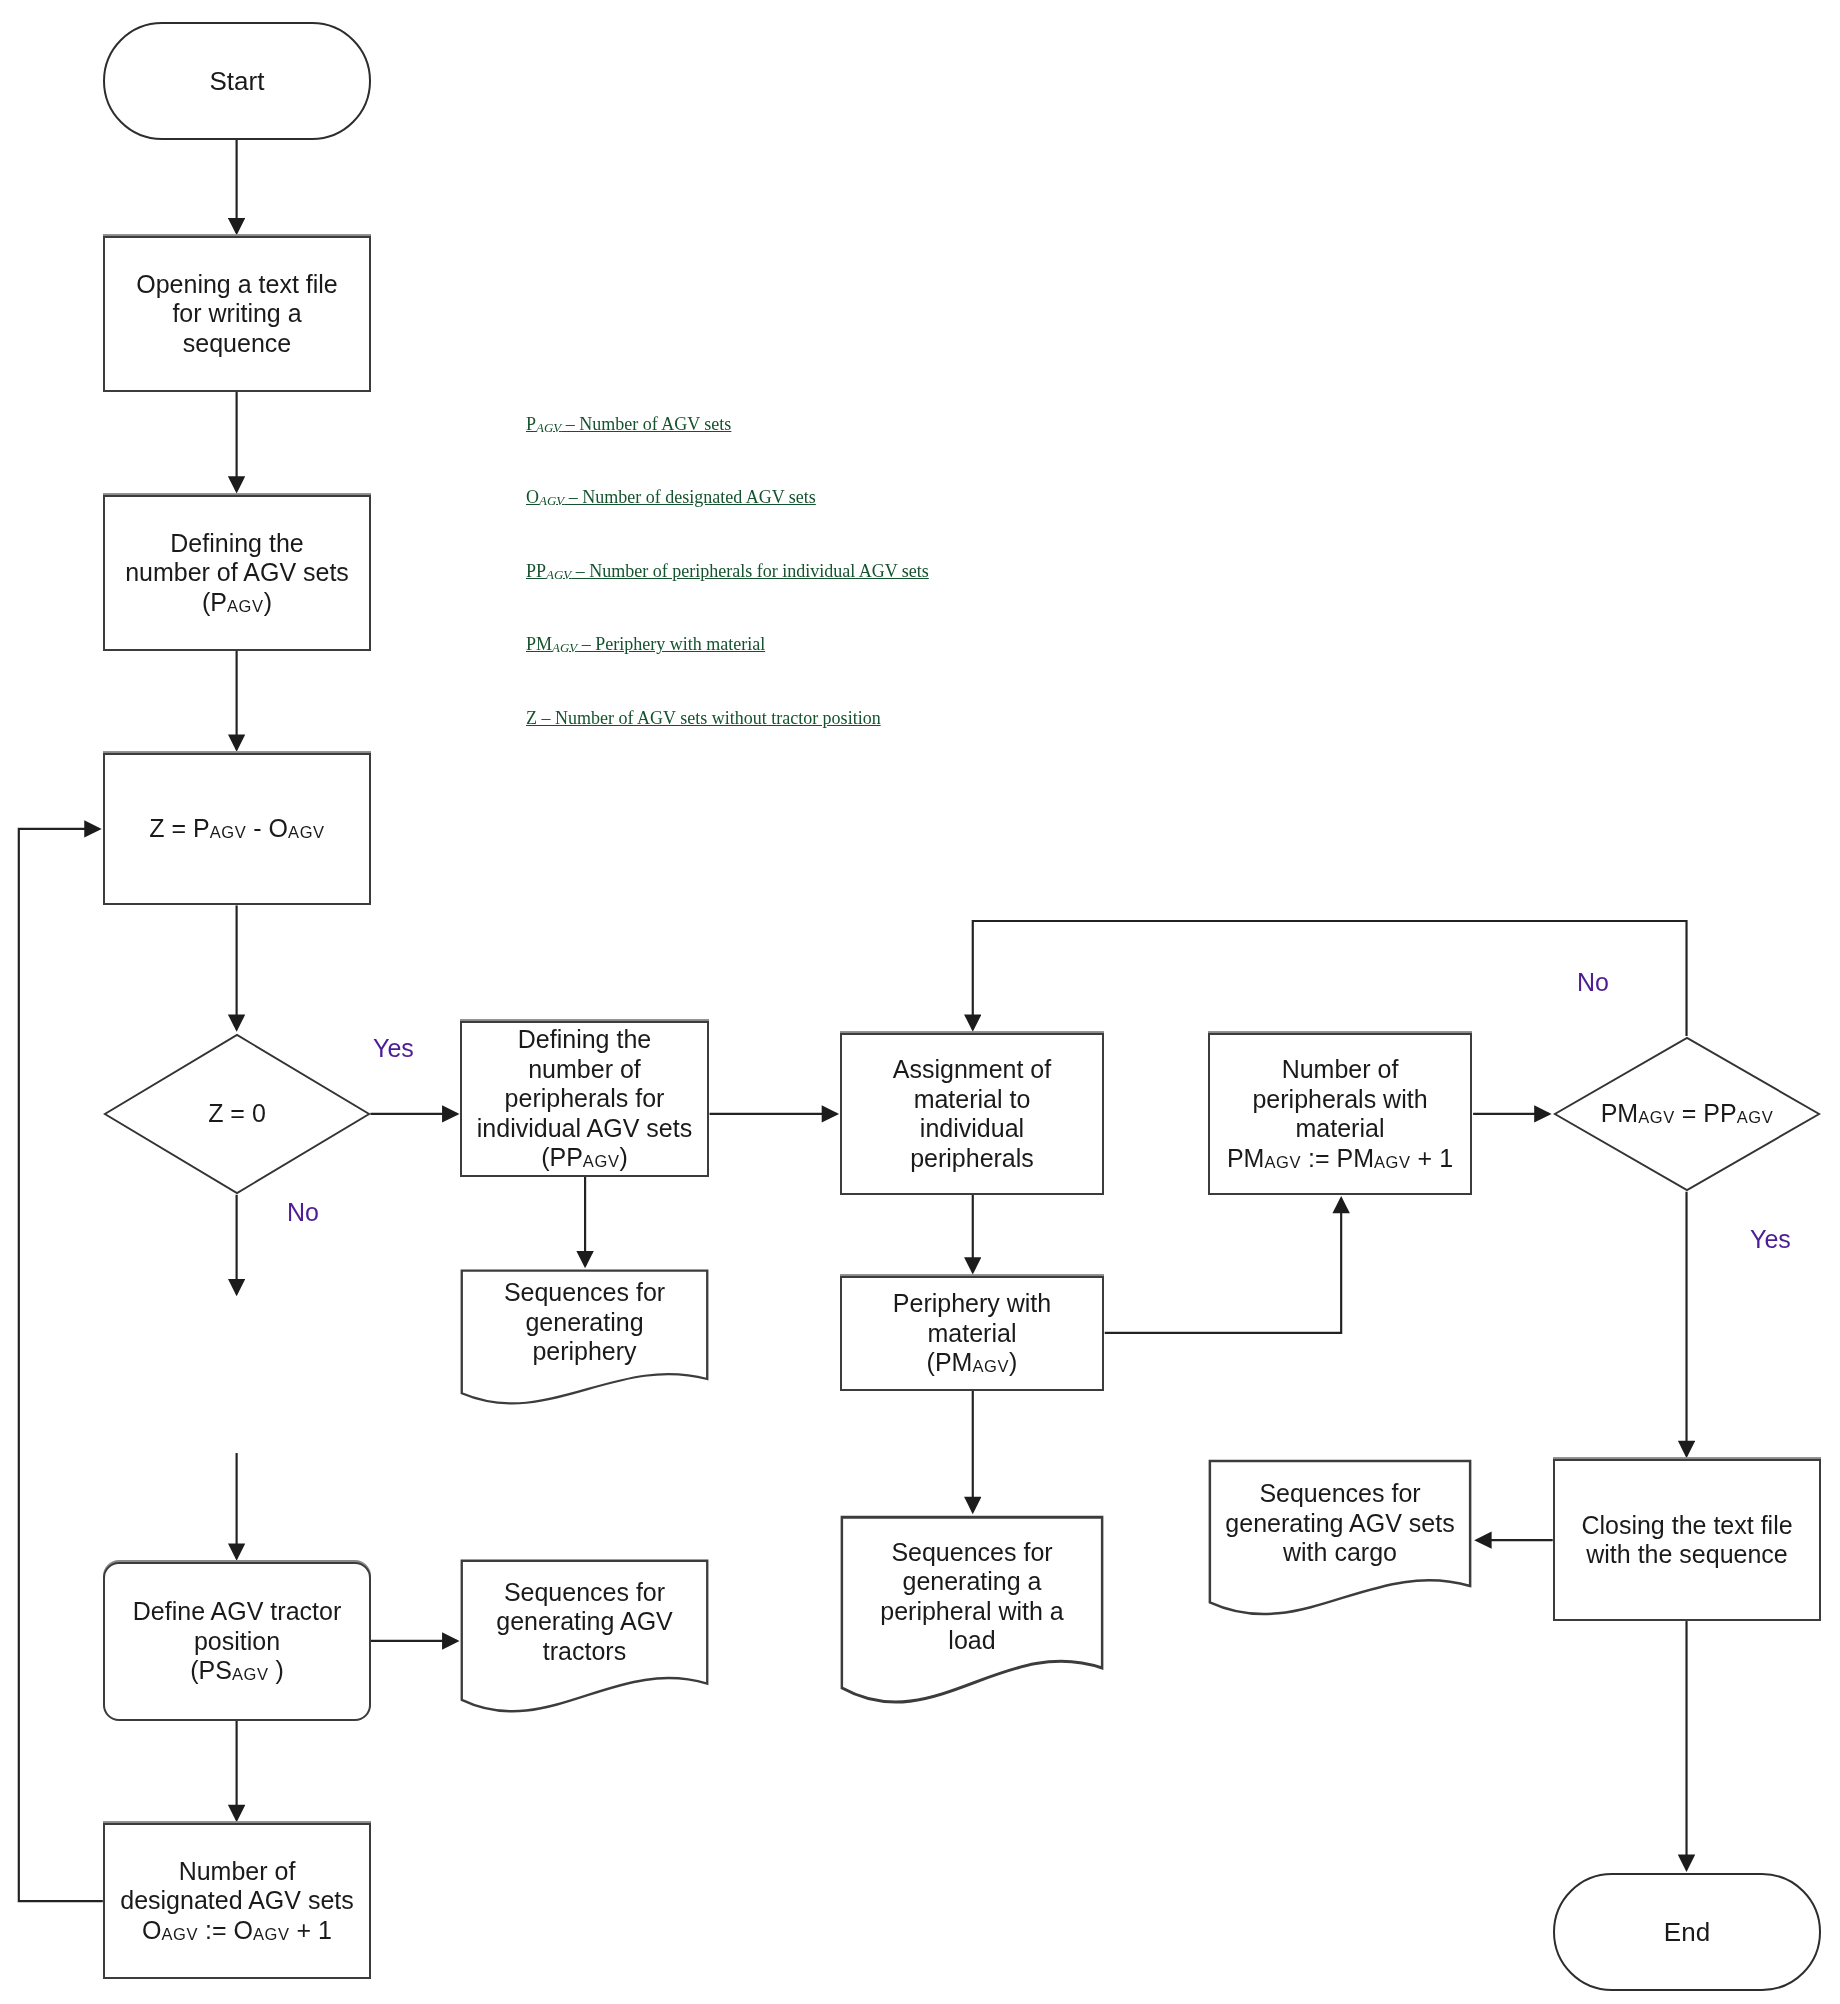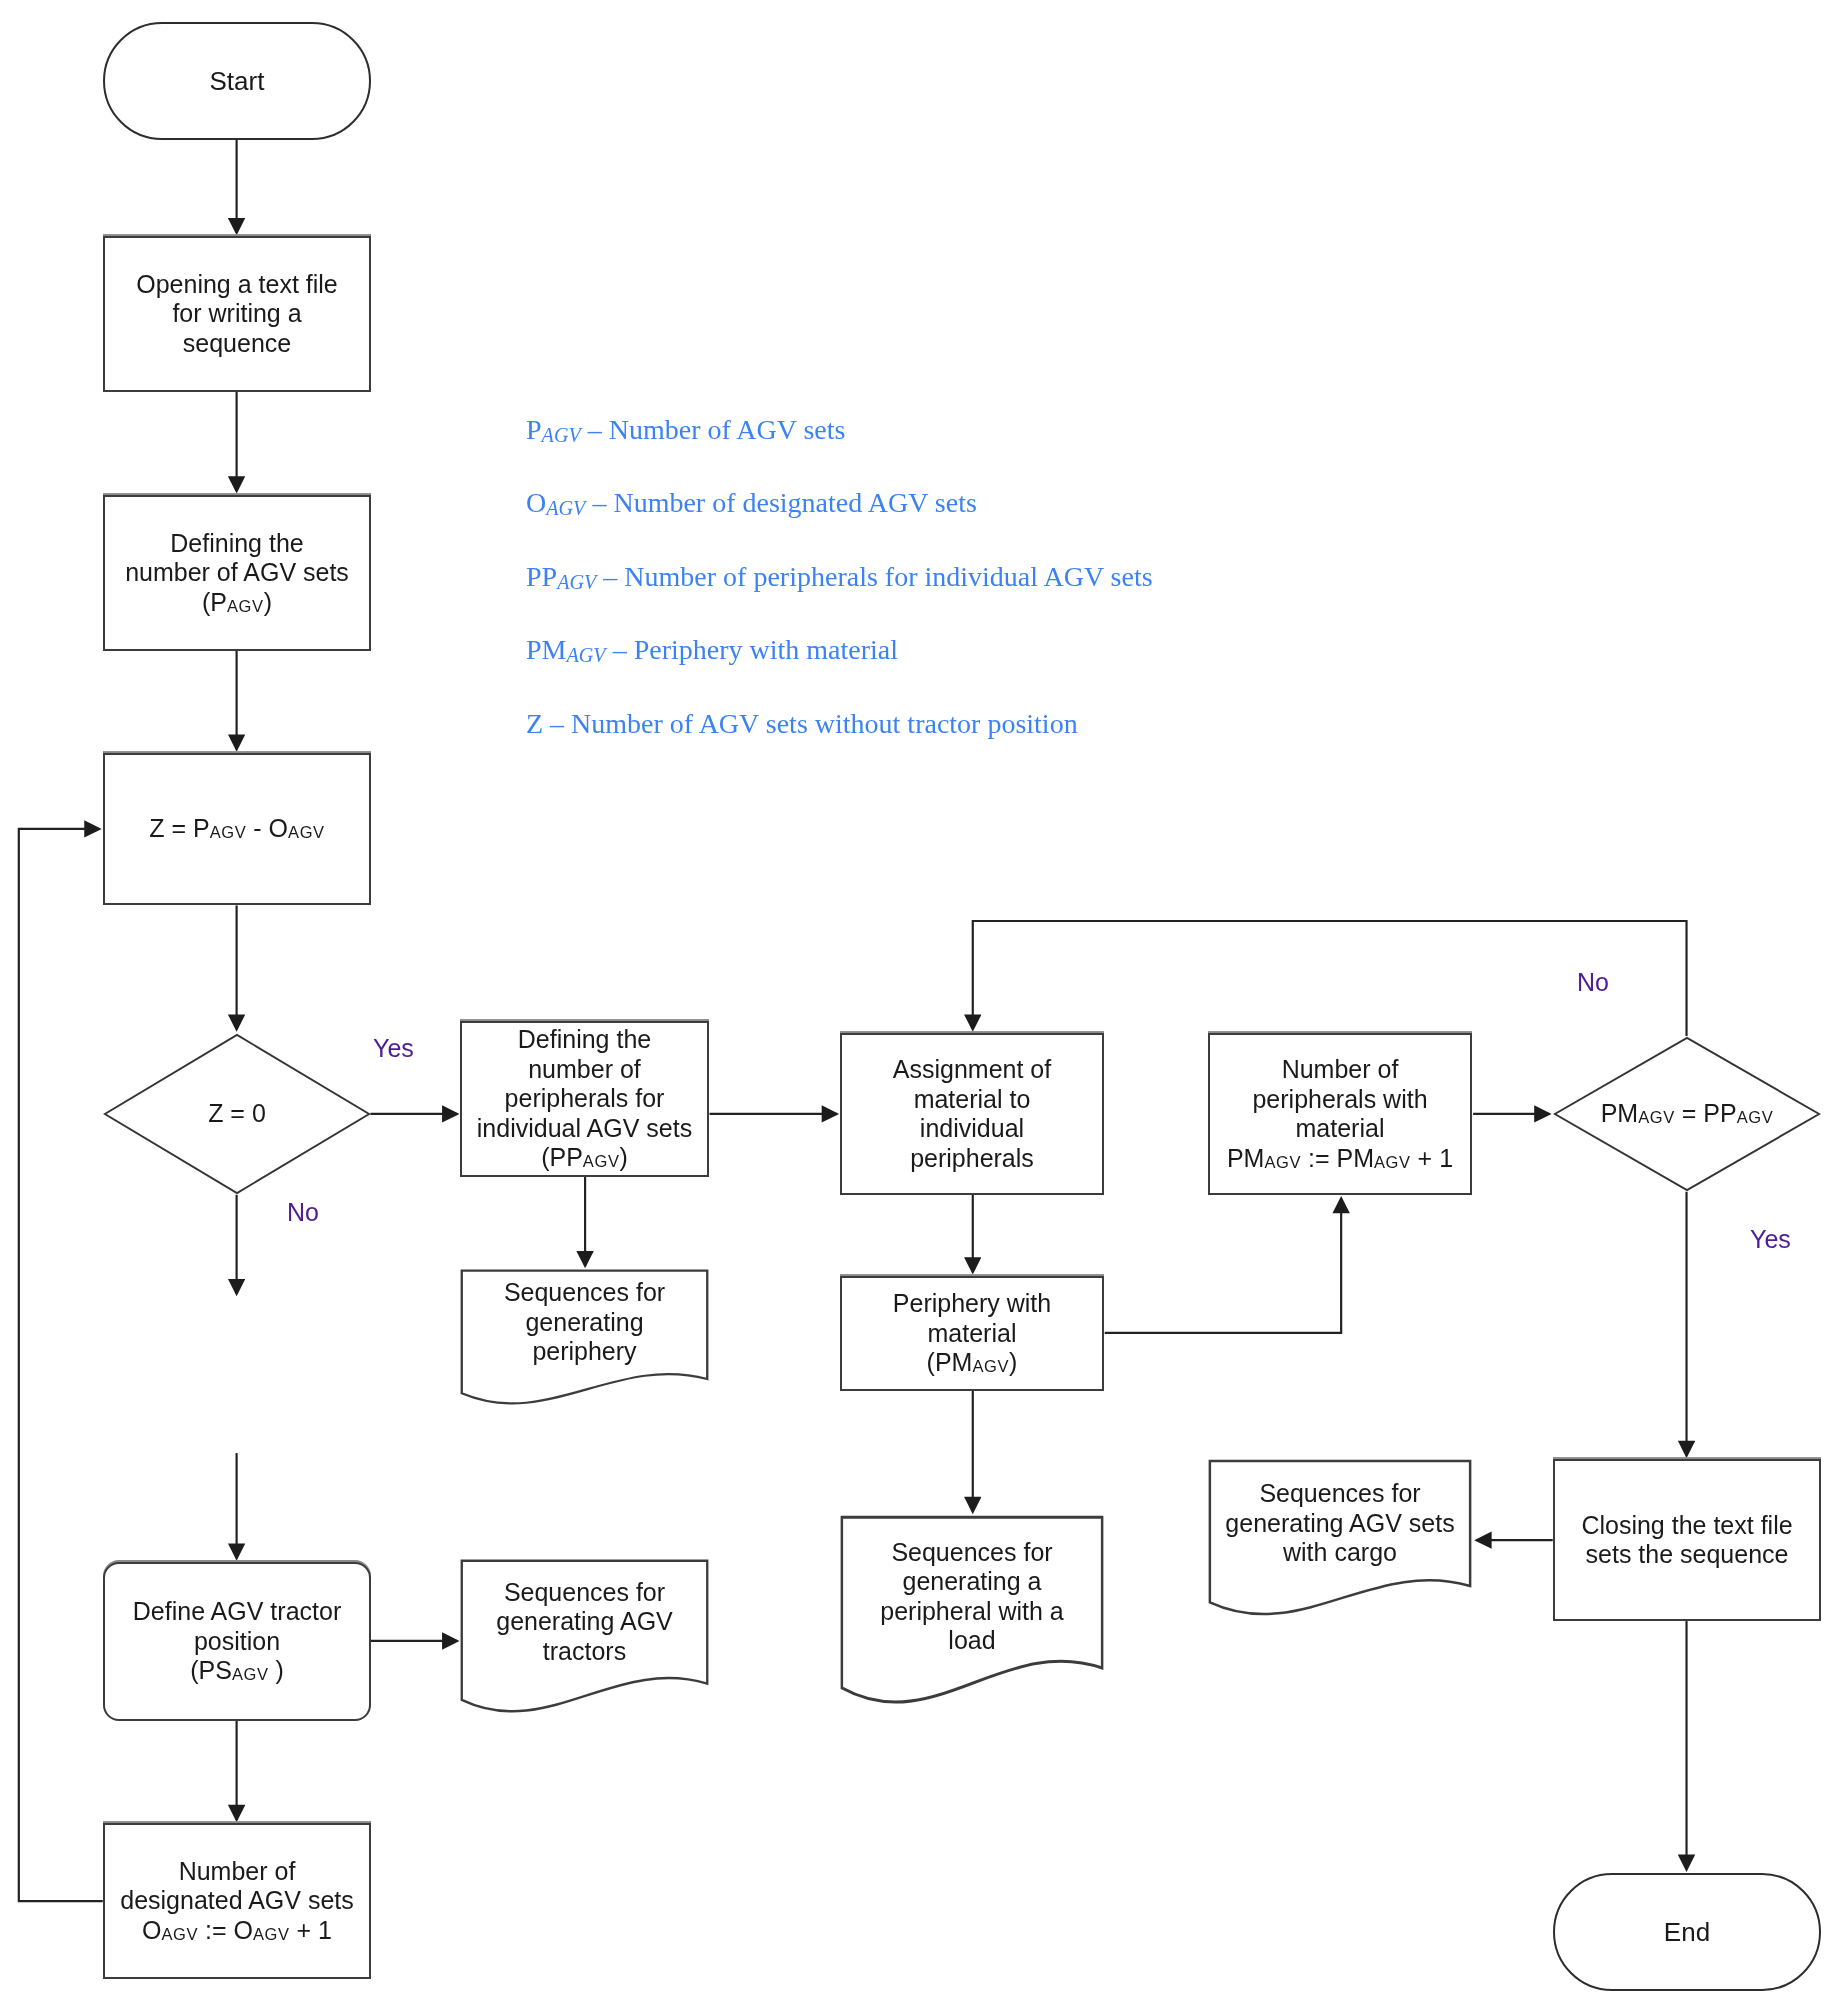--- a/index.html
+++ b/index.html
@@ -11,22 +11,22 @@
         text-align:center;box-sizing:border-box;}
   .process{background:#ffffff;border:2.5px solid #3c3c3c;box-shadow:0 -1.9px 0 #8a8a8a;}
   .terminator{background:#ffffff;border:2.5px solid #2d2d2d;border-radius:622px;}
   .diamond,.docshape{background:transparent;border:none;}
   .shape-svg{position:absolute;left:0;top:0;width:100%;height:100%;}
   .lbl{position:relative;z-index:1;white-space:pre-line;font-size:25px;line-height:1.18;padding:0 5px;}
   .terminator .lbl{font-size:26px;}
   .docshape .lbl{padding-bottom:36px;}
   .node sub{font-size:66%;vertical-align:-5%;letter-spacing:0.6px;}
   .edge-label{position:absolute;font-size:25px;color:#4c1d95;}
-  .legend-item{position:absolute;font-family:"Liberation Serif",serif;font-size:28px;
-               color:#3b82f6;white-space:nowrap;}
+  .legend-item{position:absolute;font-family:"Liberation Serif",serif;font-size:18px;
+               color:#14532d;white-space:nowrap;text-decoration:underline;}
   .legend-item sub{font-style:italic;font-size:72%;vertical-align:-14%;}
   .overlay{position:absolute;left:0;top:0;width:1841px;height:2005px;}
   .edge{fill:none;stroke:#222222;stroke-width:3.5;}
 </style>
 </head>
 <body>
 
 <div id="canvas">
 
   <svg class="overlay" viewBox="0 0 2958 3222">
@@ -164,21 +164,21 @@
 
   <div class="node diamond" style="left:1553px;top:1036px;width:268px;height:156px;">
     <svg class="shape-svg" viewBox="0 0 430 250" preserveAspectRatio="none">
       <polygon points="215,3 427,125 215,247 3,125" fill="#ffffff" stroke="#333333" stroke-width="3"></polygon>
     </svg>
     <div class="lbl">PM<sub>AGV</sub> = PP<sub>AGV</sub></div>
   </div>
 
   <div class="node process" style="left:1553px;top:1459px;width:268px;height:162px;">
     <div class="lbl">Closing the text file
-sets the sequence</div>
+with the sequence</div>
   </div>
 
   <div class="node terminator" style="left:1553px;top:1873px;width:268px;height:118px;">
     <div class="lbl">End</div>
   </div>
 
   <div class="edge-label" style="left:373px;top:1034px;">Yes</div>
   <div class="edge-label" style="left:287px;top:1198px;">No</div>
   <div class="edge-label" style="left:1577px;top:968px;">No</div>
   <div class="edge-label" style="left:1750px;top:1225px;">Yes</div>

